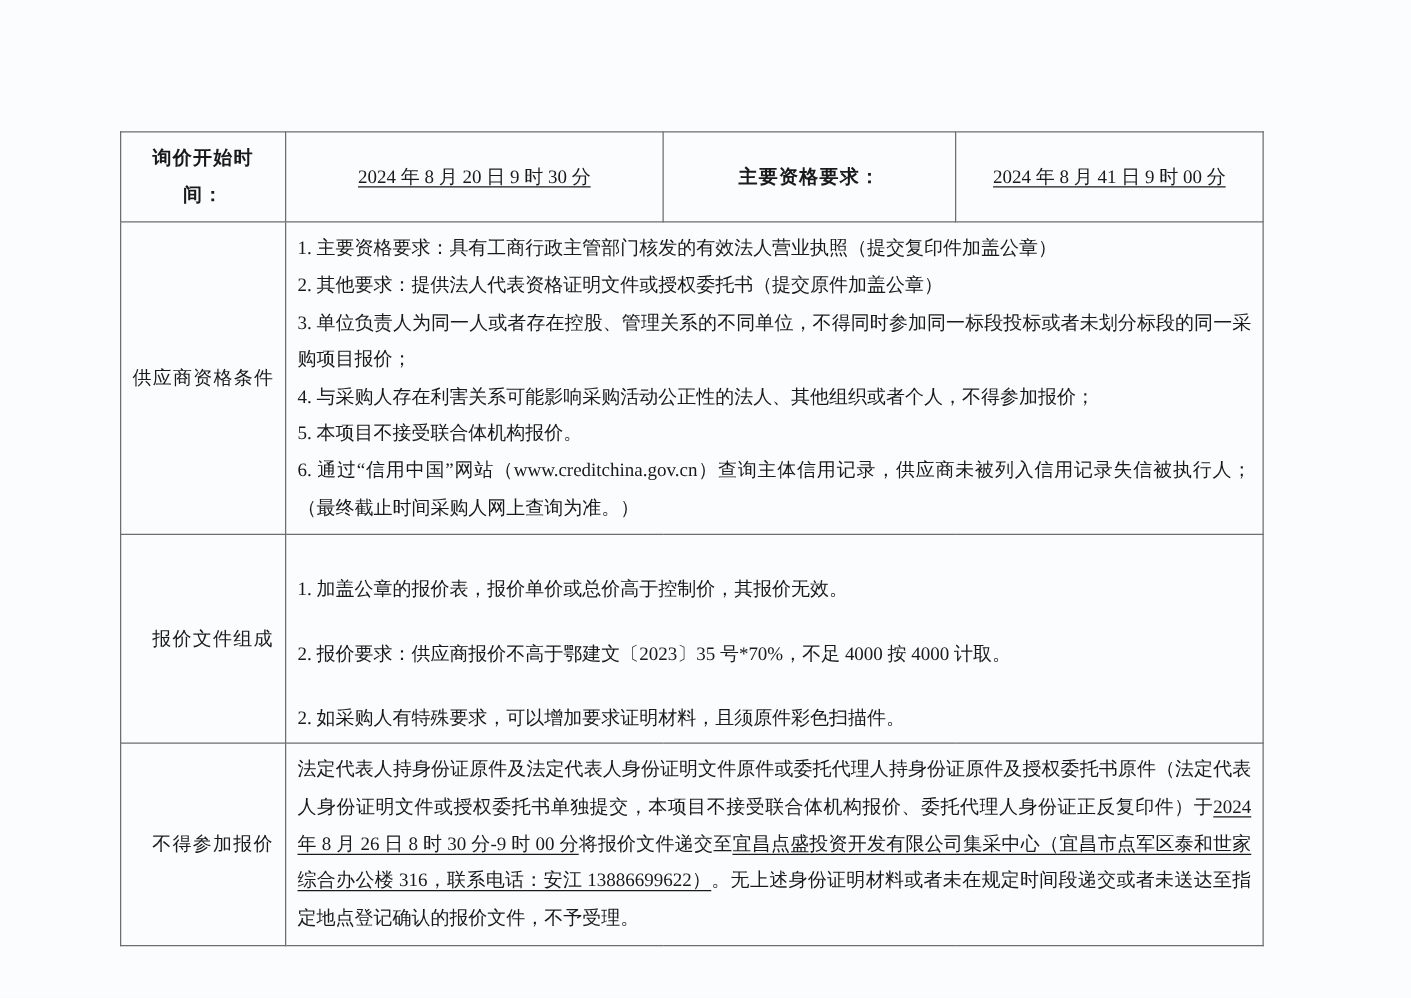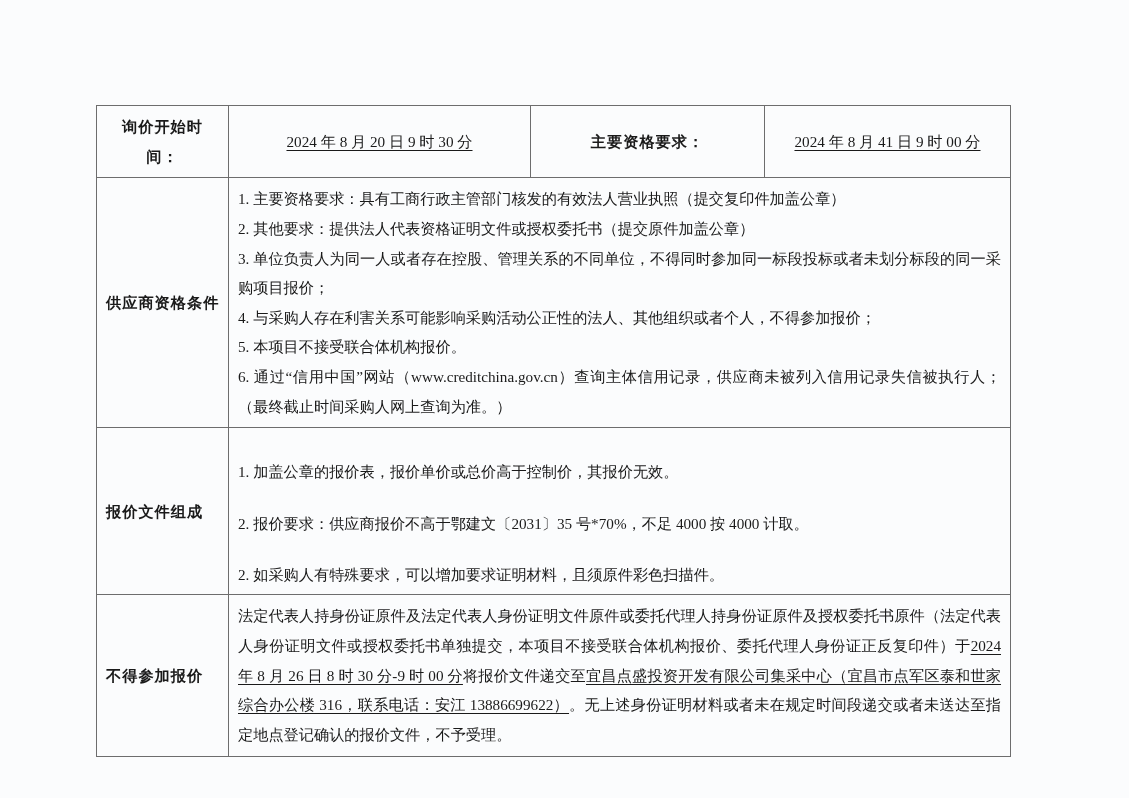--- a/index.html
+++ b/index.html
@@ -32,22 +32,22 @@
     table-layout: fixed;
   }
   .doc-table td {
     border: 1px solid #6d6d6d;
     vertical-align: middle;
     padding: 6px 9px;
     font-size: 15.2px;
     line-height: 1.95;
   }
   .label-cell {
-    text-align: left;
-    font-weight: bold;
+    text-align: right;
+    font-weight: normal;
     letter-spacing: 1px;
     white-space: nowrap;
   }
   .row-header td {
     height: 46px;
   }
   .c-time-label {
     width: 132px;
     text-align: center;
     font-weight: bold;
@@ -115,21 +115,21 @@
           <p>4. 与采购人存在利害关系可能影响采购活动公正性的法人、其他组织或者个人，不得参加报价；</p>
           <p>5. 本项目不接受联合体机构报价。</p>
           <p>6. 通过“信用中国”网站（www.creditchina.gov.cn）查询主体信用记录，供应商未被列入信用记录失信被执行人；（最终截止时间采购人网上查询为准。）</p>
         </td>
       </tr>
 
       <tr>
         <td class="label-cell side-label">报价文件组成</td>
         <td class="content-cell tight" colspan="3">
           <p>1. 加盖公章的报价表，报价单价或总价高于控制价，其报价无效。</p>
-          <p>2. 报价要求：供应商报价不高于鄂建文〔2031〕35 号*70%，不足 4000 按 4000 计取。</p>
+          <p>2. 报价要求：供应商报价不高于鄂建文〔2023〕35 号*70%，不足 4000 按 4000 计取。</p>
           <p>2. 如采购人有特殊要求，可以增加要求证明材料，且须原件彩色扫描件。</p>
         </td>
       </tr>
 
       <tr>
         <td class="label-cell side-label">不得参加报价</td>
         <td class="content-cell para-block" colspan="3">
           <p class="nowrap-line"><span>法定代表人持身份证原件及法定代表人身份证明文件原件或委托代理人持身份证原件及授权委托书原件（法定代表人身份证明文件或授权委托书单独提交，本项目不接受联合体机构报价、委托代理人身份证正反复印件）于</span><span class="u">2024 年 8 月 26 日 8 时 30 分-9 时 00 分</span><span>将报价文件递交至</span><span class="u">宜昌点盛投资开发有限公司集采中心（宜昌市点军区泰和世家综合办公楼 316，联系电话：安江 13886699622）</span><span>。无上述身份证明材料或者未在规定时间段递交或者未送达至指定地点登记确认的报价文件，不予受理。</span></p>
         </td>
       </tr>

